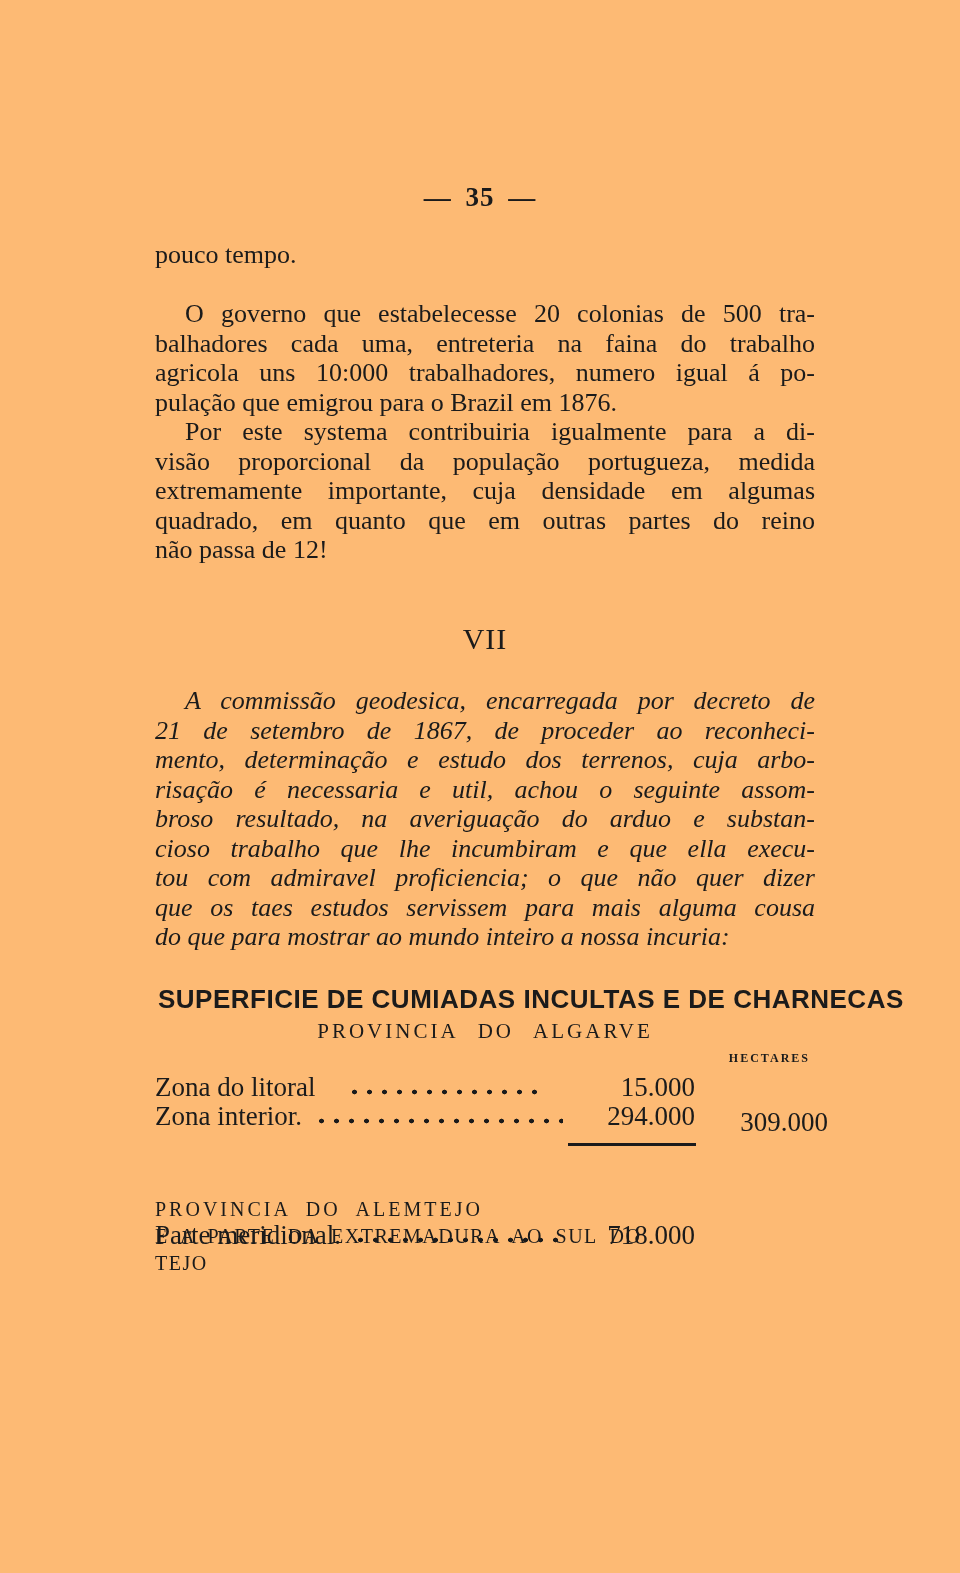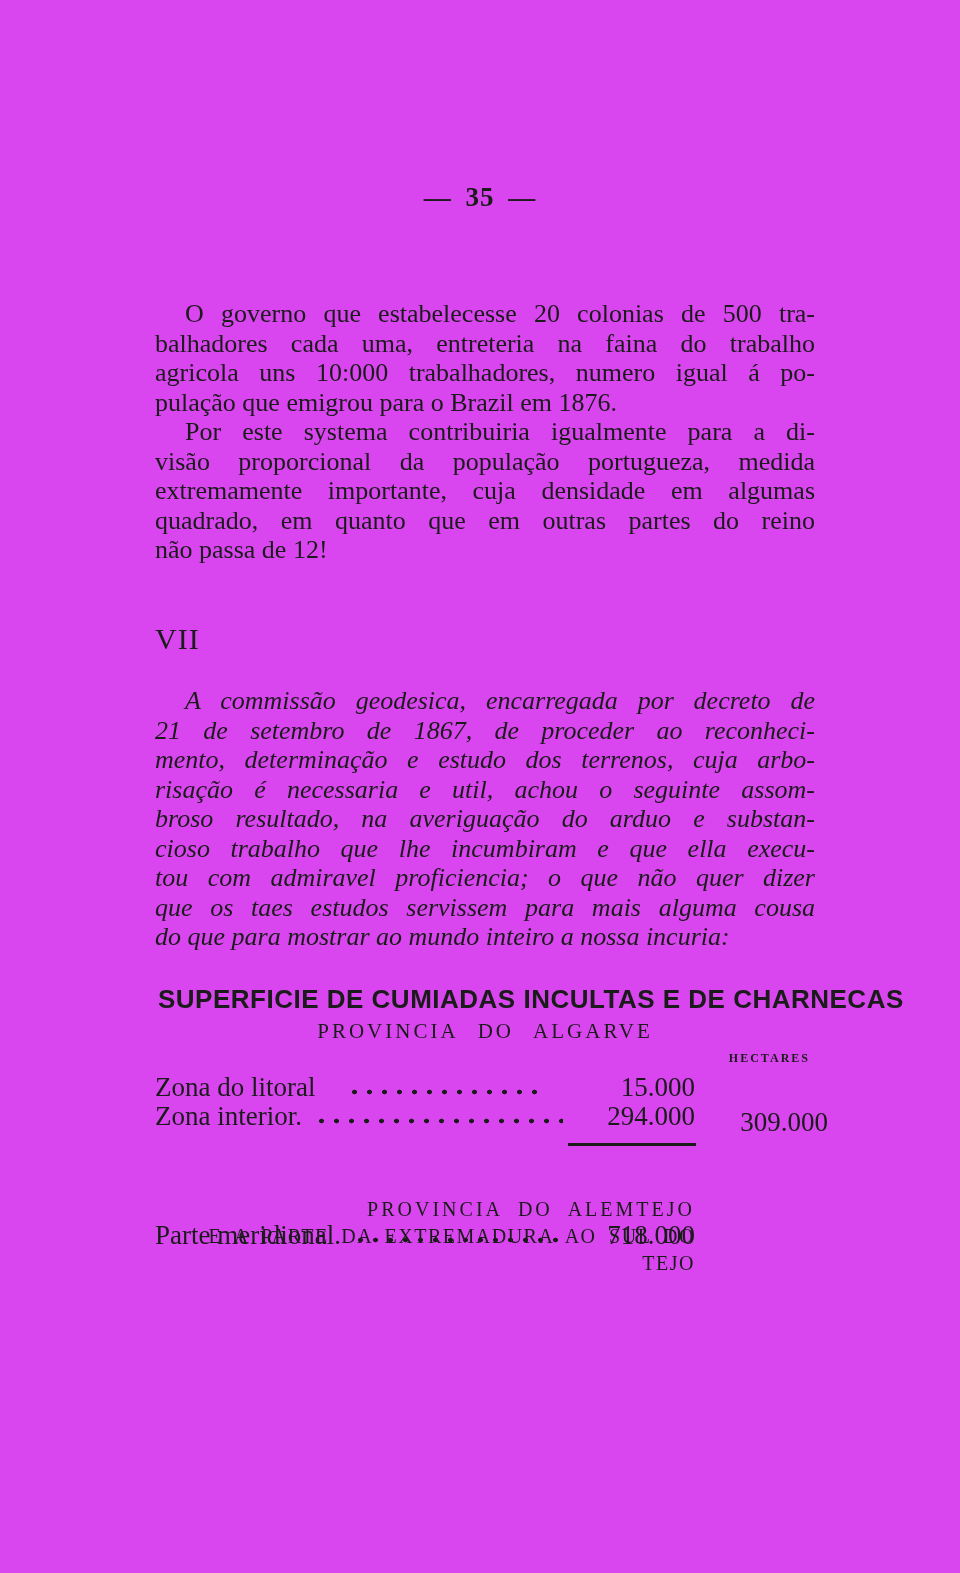--- a/index.html
+++ b/index.html
@@ -1,21 +1,21 @@
 <!DOCTYPE html>
 <html><head>
 <meta charset="utf-8">
 <style>
   * { box-sizing: border-box; }
   html, body { margin: 0; padding: 0; background: #ffffff; }
   .page {
     position: relative;
     width: 960px;
     height: 1573px;
-    background: #d946ef;
+    background: #fdba74;
     color: #1b1b1b;
     font-family: "Liberation Serif", "DejaVu Serif", serif;
     overflow: hidden;
   }
   .pageno {
     position: absolute;
     top: 182px; left: 0; width: 100%;
     text-align: center;
     font-size: 27px;
     font-weight: bold;
@@ -36,20 +36,21 @@
   }
   .para .line:last-child { text-align-last: left; }
   .para.indent .line:first-child { text-indent: 30px; }
   .p1 { top: 240px; }
   .p2 { top: 299px; }
   .p3 { top: 417px; }
   .p4 { top: 686px; font-style: italic; }
   .section-heading {
     position: absolute;
     top: 622px; left: 155px; width: 660px;
+    text-align: center;
     font-size: 30px;
     letter-spacing: 1px;
   }
   .table-title {
     position: absolute;
     top: 984px; left: 158px; width: 660px;
     text-align: center;
     font-family: "Liberation Sans", "DejaVu Sans", sans-serif;
     font-weight: 700;
     font-size: 26px;
@@ -99,36 +100,37 @@
     border-top: 3px solid #1b1b1b;
   }
   .total {
     position: absolute;
     top: 1107px; right: 132px;
     font-size: 27px;
   }
   .alemtejo-heading {
     position: absolute;
     top: 1196px; left: 155px; width: 540px;
-    text-align: right;
+    text-align: left;
     font-size: 20px;
     line-height: 27px;
   }
   .alemtejo-heading .hl1 { letter-spacing: 3px; word-spacing: 8px; }
   .alemtejo-heading .hl2 { letter-spacing: 1.5px; word-spacing: 6px; }
   .row3 { top: 1220px; }
 </style>
 </head>
 <body>
 
 <div class="page">
 
   <div class="pageno">— 35 —</div>
 
   <div class="para p1">
+      <div class="line">pouco tempo.</div>
     </div>
 
   <div class="para p2 indent">
       <div class="line">O governo que estabelecesse 20 colonias de 500 tra-</div>
       <div class="line">balhadores cada uma, entreteria na faina do trabalho</div>
       <div class="line">agricola uns 10:000 trabalhadores, numero igual á po-</div>
       <div class="line">pulação que emigrou para o Brazil em 1876.</div>
     </div>
 
   <div class="para p3 indent">

